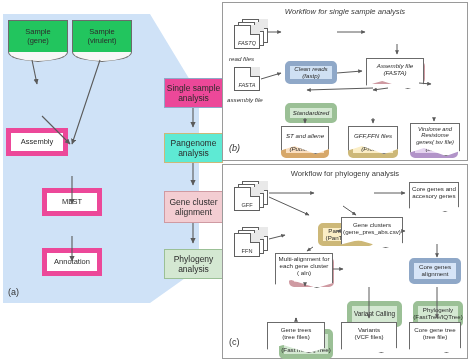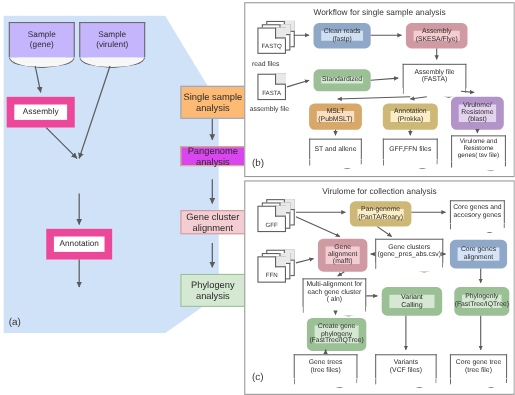--- a/index.html
+++ b/index.html
@@ -1,47 +1,47 @@
 <!DOCTYPE html>
 <html><head>
 <meta charset="utf-8">
 <style>
   html,body{margin:0;padding:0;background:#ffffff;}
   body{width:468px;height:359px;position:relative;overflow:hidden;
        font-family:"Liberation Sans","DejaVu Sans",sans-serif;color:#2b2b2b;}
   .panel{position:absolute;}
 
   
-  .node{position:absolute;box-sizing:border-box;border:7px solid #ec4899;
+  .node{position:absolute;box-sizing:border-box;border:5px solid #ec4899;
         display:flex;align-items:center;justify-content:center;text-align:center;
-        line-height:1.12;background:#ffffff;}
+        line-height:1.12;background:#ffffff;margin-top:40px;}
   .rnd{border-radius:5px;}
   .lbl{display:block;}
 
   
   #panel-a{left:0;top:0;width:232px;height:359px;}
   .bluefield{position:absolute;left:3px;top:14px;width:196px;height:289px;
              background:#cfe2f7;
              clip-path:polygon(0% 0%, 75% 0%, 100% 28%, 100% 88%, 75% 100%, 0% 100%);}
-  .doc{position:absolute;box-sizing:border-box;background:#c4b5fd;
+  .doc{position:absolute;box-sizing:border-box;background:#22c55e;
        border:1px solid #6b6b6b;border-bottom:none;text-align:center;
        display:flex;align-items:center;justify-content:center;line-height:1.12;}
   .doc::after{content:"";position:absolute;left:-1px;right:-1px;top:100%;height:9px;
        background:#f7f7f7;border:1px solid #6b6b6b;border-top:none;
        border-radius:0 0 50% 50%/0 0 100% 100%;
        clip-path:polygon(0 0,100% 0,100% 60%,50% 100%,0 60%);}
 
   
   .stage{position:absolute;box-sizing:border-box;border:1px solid #7b8391;
          display:flex;align-items:center;justify-content:center;text-align:center;
          font-size:8.5px;line-height:1.18;}
 
   
   #panel-b{left:222px;top:2px;width:244px;height:157px;
-           border:1px solid #9a9a9a;background:#fff;}
+           border:1px solid #9a9a9a;background:#fff;font-style:italic;}
   #panel-c{left:222px;top:164px;width:244px;height:193px;
            border:1px solid #9a9a9a;background:#fff;}
   .ptitle{position:absolute;width:100%;text-align:center;font-size:7.6px;color:#3a3a3a;}
   .plabel{position:absolute;font-size:9px;color:#333;}
 
   
   .file{position:absolute;box-sizing:border-box;background:#ffffff;
         border:1px solid #6b6b6b;border-bottom:none;
         display:flex;align-items:center;justify-content:center;text-align:center;
         line-height:1.1;}
@@ -72,20 +72,23 @@
   </div>
   <div class="doc" style="left:72px;top:20px;width:60px;height:32px;font-size:7.5px;">
     <span>
       <span class="lbl">Sample</span>
       <span class="lbl">(virulent)</span>
     </span>
   </div>
 
   <div class="node" style="left:6px;top:88px;width:62px;height:28px;font-size:7.5px;">
     <span class="lbl">Assembly</span>
+  </div>
+  <div class="node" style="left:42px;top:148px;width:60px;height:28px;font-size:7.5px;">
+    <span class="lbl">MLST</span>
   </div>
   <div class="node" style="left:42px;top:208px;width:60px;height:28px;font-size:7.5px;">
     <span class="lbl">Annotation</span>
   </div>
 
   <svg width="232" height="359" style="position:absolute;left:0;top:0;pointer-events:none">
     <defs>
       <marker id="ar" markerWidth="6" markerHeight="6" refX="4.6" refY="2.4" orient="auto">
         <path d="M0,0 L5,2.4 L0,4.8 z" fill="#5a5a5a"></path>
       </marker>
@@ -94,33 +97,33 @@
     <path d="M100,60 L72,144" stroke="#5a5a5a" stroke-width="1.1" fill="none" marker-end="url(#ar)"></path>
     <path d="M42,116 L70,144" stroke="#5a5a5a" stroke-width="1.1" fill="none" marker-end="url(#ar)"></path>
     <path d="M72,176 L72,204" stroke="#5a5a5a" stroke-width="1.1" fill="none" marker-end="url(#ar)"></path>
     <path d="M72,236 L72,261" stroke="#5a5a5a" stroke-width="1.1" fill="none" marker-end="url(#ar)"></path>
 
     <path d="M193,108 L193,127" stroke="#5a5a5a" stroke-width="1.1" fill="none" marker-end="url(#ar)"></path>
     <path d="M193,163 L193,185" stroke="#5a5a5a" stroke-width="1.1" fill="none" marker-end="url(#ar)"></path>
     <path d="M193,221 L193,243" stroke="#5a5a5a" stroke-width="1.1" fill="none" marker-end="url(#ar)"></path>
   </svg>
 
-  <div class="stage" style="left:164px;top:78px;width:59px;height:30px;background:#fdba74;border-color:#8fa8c8;">
+  <div class="stage" style="left:164px;top:78px;width:59px;height:30px;background:#ec4899;border-color:#8fa8c8;">
     <span>
       <span class="lbl">Single sample</span>
       <span class="lbl">analysis</span>
     </span>
   </div>
-  <div class="stage" style="left:164px;top:133px;width:59px;height:18px;background:#d946ef;border-color:#cdb878;">
+  <div class="stage" style="left:164px;top:133px;width:59px;height:30px;background:#5eead4;border-color:#cdb878;">
     <span>
       <span class="lbl">Pangenome</span>
       <span class="lbl">analysis</span>
     </span>
   </div>
-  <div class="stage" style="left:164px;top:191px;width:59px;height:22px;background:#f3cdd2;border-color:#cf9aa2;">
+  <div class="stage" style="left:164px;top:191px;width:59px;height:32px;background:#f3cdd2;border-color:#cf9aa2;">
     <span>
       <span class="lbl">Gene cluster</span>
       <span class="lbl">alignment</span>
     </span>
   </div>
   <div class="stage" style="left:164px;top:249px;width:59px;height:30px;background:#d4e8d2;border-color:#9bc096;">
     <span>
       <span class="lbl">Phylogeny</span>
       <span class="lbl">analysis</span>
     </span>
@@ -227,21 +230,21 @@
     <path d="M196,80 L208,81" stroke="#5a5a5a" stroke-width="1" marker-end="url(#arb)"></path>
     <path d="M82,115 L82,120" stroke="#5a5a5a" stroke-width="1" marker-end="url(#arb)"></path>
     <path d="M150,115 L150,120" stroke="#5a5a5a" stroke-width="1" marker-end="url(#arb)"></path>
     <path d="M211,115 L211,118" stroke="#5a5a5a" stroke-width="1" marker-end="url(#arb)"></path>
   </svg>
 
   <div class="plabel" style="left:6px;top:140px;">(b)</div>
 </div>
 
 <div class="panel" id="panel-c">
-  <div class="ptitle" style="top:4px;left:0;">Virulome for collection analysis</div>
+  <div class="ptitle" style="top:4px;left:0;">Workflow for phylogeny analysis</div>
 
   <div class="dicon" style="left:11px;top:16px;width:40px;height:34px;">
     <div class="sheet" style="left:8px;top:0;width:26px;height:24px;">
         <i class="fold"></i>
       </div>
     <div class="sheet" style="left:4px;top:3px;width:26px;height:24px;">
         <i class="fold"></i>
       </div>
     <div class="sheet" style="left:0;top:6px;width:26px;height:24px;">
         <i class="fold"></i>

